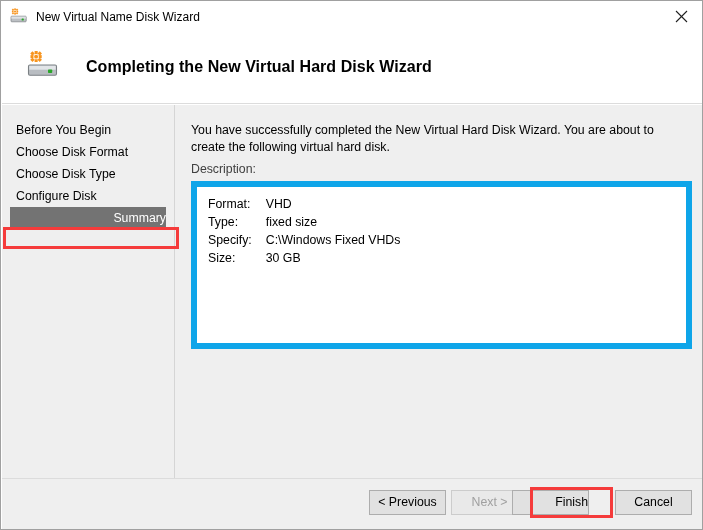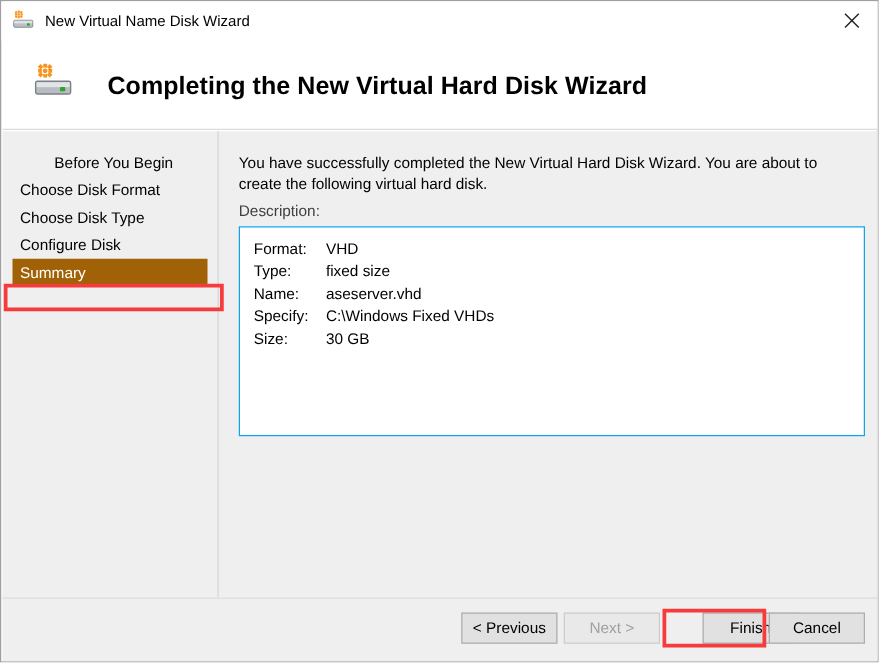--- a/index.html
+++ b/index.html
@@ -71,21 +71,21 @@
     position: absolute;
     left: 25px;
     top: 17px;
     width: 32px;
     height: 32px;
   }
   #header-title {
     position: absolute;
     left: 84px;
     top: 25px;
-    font-size: 20px;
+    font-size: 16px;
     font-weight: bold;
     color: #000000;
     letter-spacing: 0.05px;
     white-space: nowrap;
   }
 
   
   #body-area {
     position: absolute;
     left: 1px; top: 104px;
@@ -107,24 +107,25 @@
     position: relative;
     height: 22px;
     line-height: 22px;
     margin: 0 8px;
     padding-left: 6px;
     font-size: 12.3px;
     color: #000000;
     white-space: nowrap;
     box-sizing: border-box;
   }
-  .nav-item.first { margin-top: 14px; text-align: center; }
+  .nav-item.first { margin-top: 14px; }
   .nav-item.selected {
-    background: #a16207;
+    background: #737373;
     color: #ffffff;
+    text-align: right;
   }
 
   
   #summary-annotation {
     position: absolute;
     left: 1px;
     top: 122px;
     width: 176px;
     height: 22px;
     border: 3px solid #f53b3b;
@@ -156,21 +157,21 @@
     font-size: 12.3px;
     color: #404040;
   }
   #description-box {
     position: absolute;
     left: 15px;
     top: 76px;
     width: 501px;
     height: 168px;
     background: #ffffff;
-    border: 1px solid #0ea5e9;
+    border: 6px solid #0ea5e9;
     box-sizing: border-box;
   }
   #description-table {
     margin: 10px 0 0 11px;
     border-collapse: collapse;
     font-size: 12.3px;
     color: #000000;
   }
   #description-table td {
     padding: 0 0 4px 0;
@@ -214,21 +215,21 @@
     cursor: default;
     white-space: nowrap;
   }
   .btn.disabled {
     color: #a0a0a0;
     background: #e9e9e9;
     border-color: #cccccc;
   }
   #btn-previous { left: 367px; }
   #btn-next     { left: 449px; }
-  #btn-finish   { left: 560px; }
+  #btn-finish   { left: 510px; text-align: right; }
   #btn-cancel   { left: 613px; }
 
   #finish-annotation {
     position: absolute;
     left: 528px;
     top: 8px;
     width: 83px;
     height: 31px;
     border: 3px solid #f53b3b;
     box-sizing: border-box;
@@ -321,24 +322,20 @@
           <tbody>
             <tr>
               <td class="key">Format:</td>
               <td class="val">VHD</td>
             </tr>
             <tr>
               <td class="key">Type:</td>
               <td class="val">fixed size</td>
             </tr>
             <tr>
-              <td class="key">Name:</td>
-              <td class="val">aseserver.vhd</td>
-            </tr>
-            <tr>
               <td class="key">Specify:</td>
               <td class="val">C:\Windows Fixed VHDs</td>
             </tr>
             <tr>
               <td class="key">Size:</td>
               <td class="val">30 GB</td>
             </tr>
           </tbody>
         </table>
       </div>

